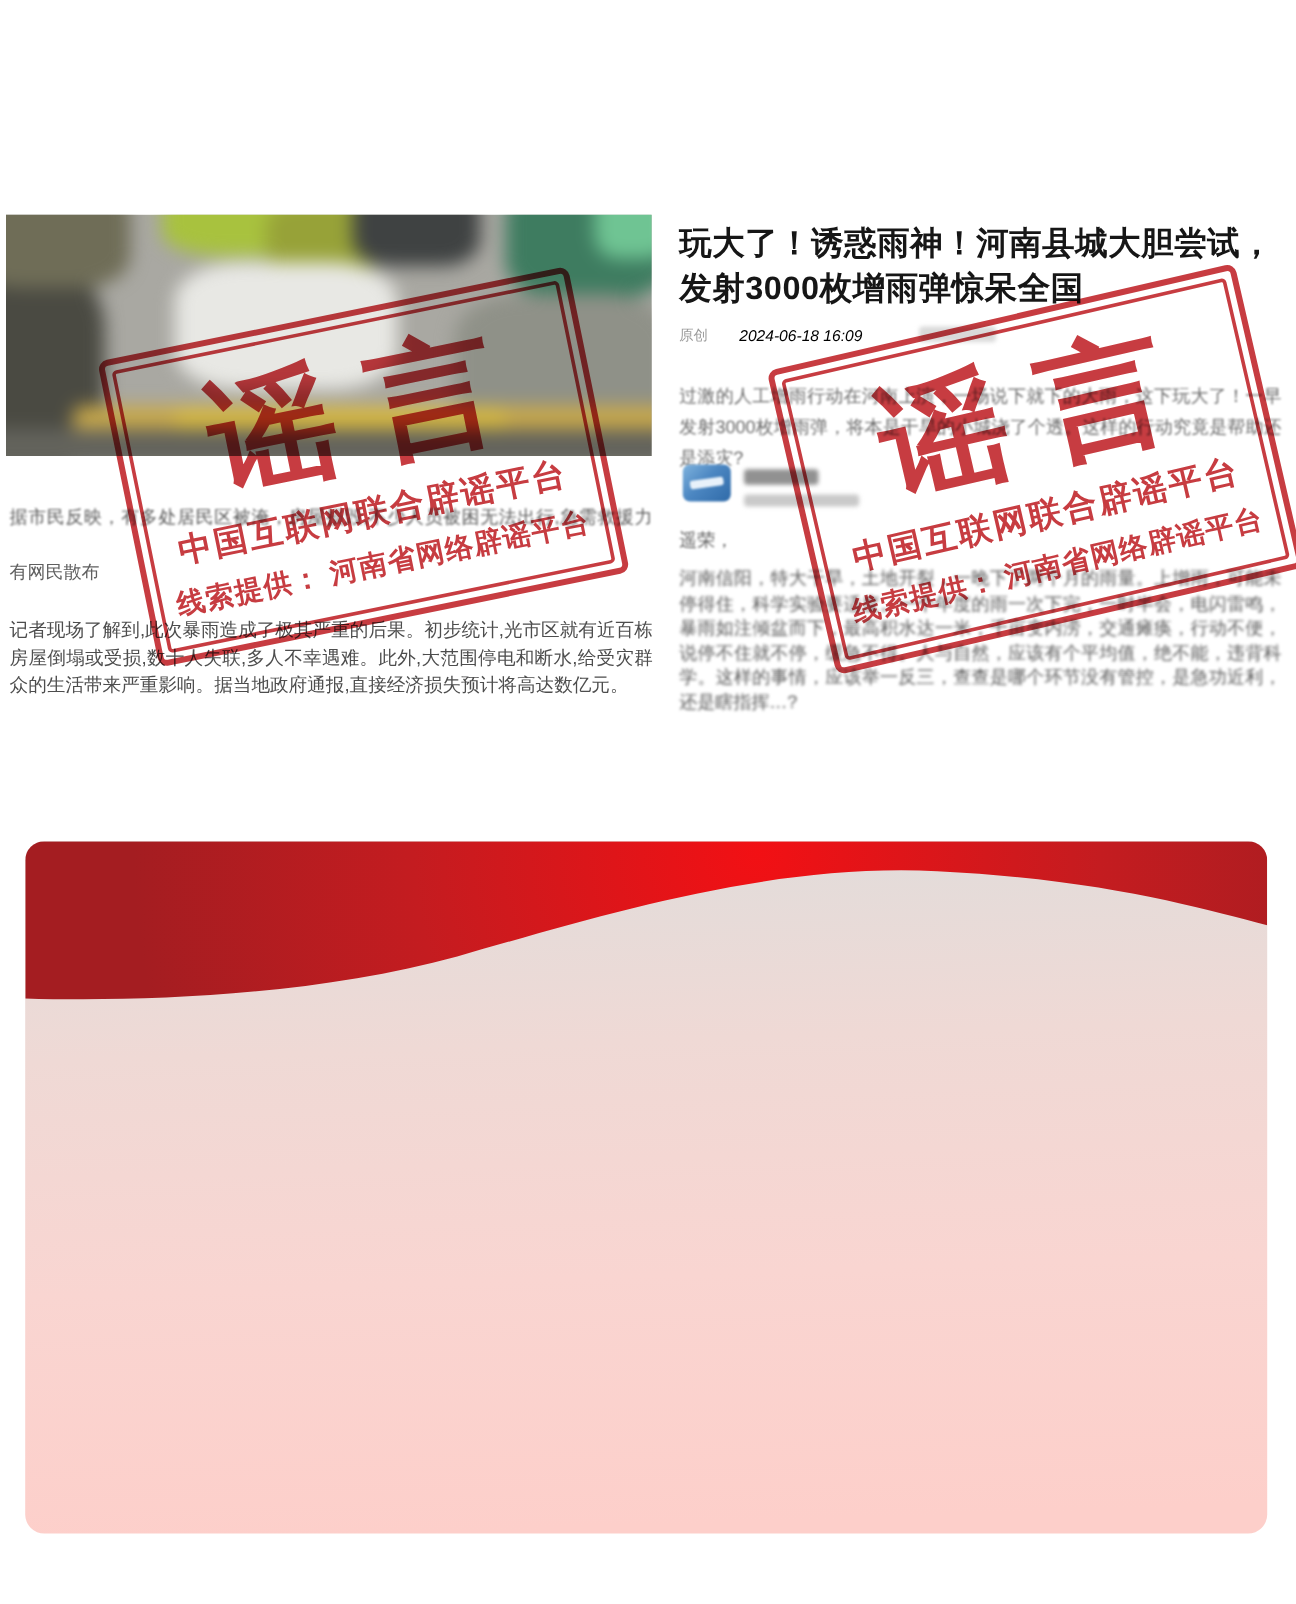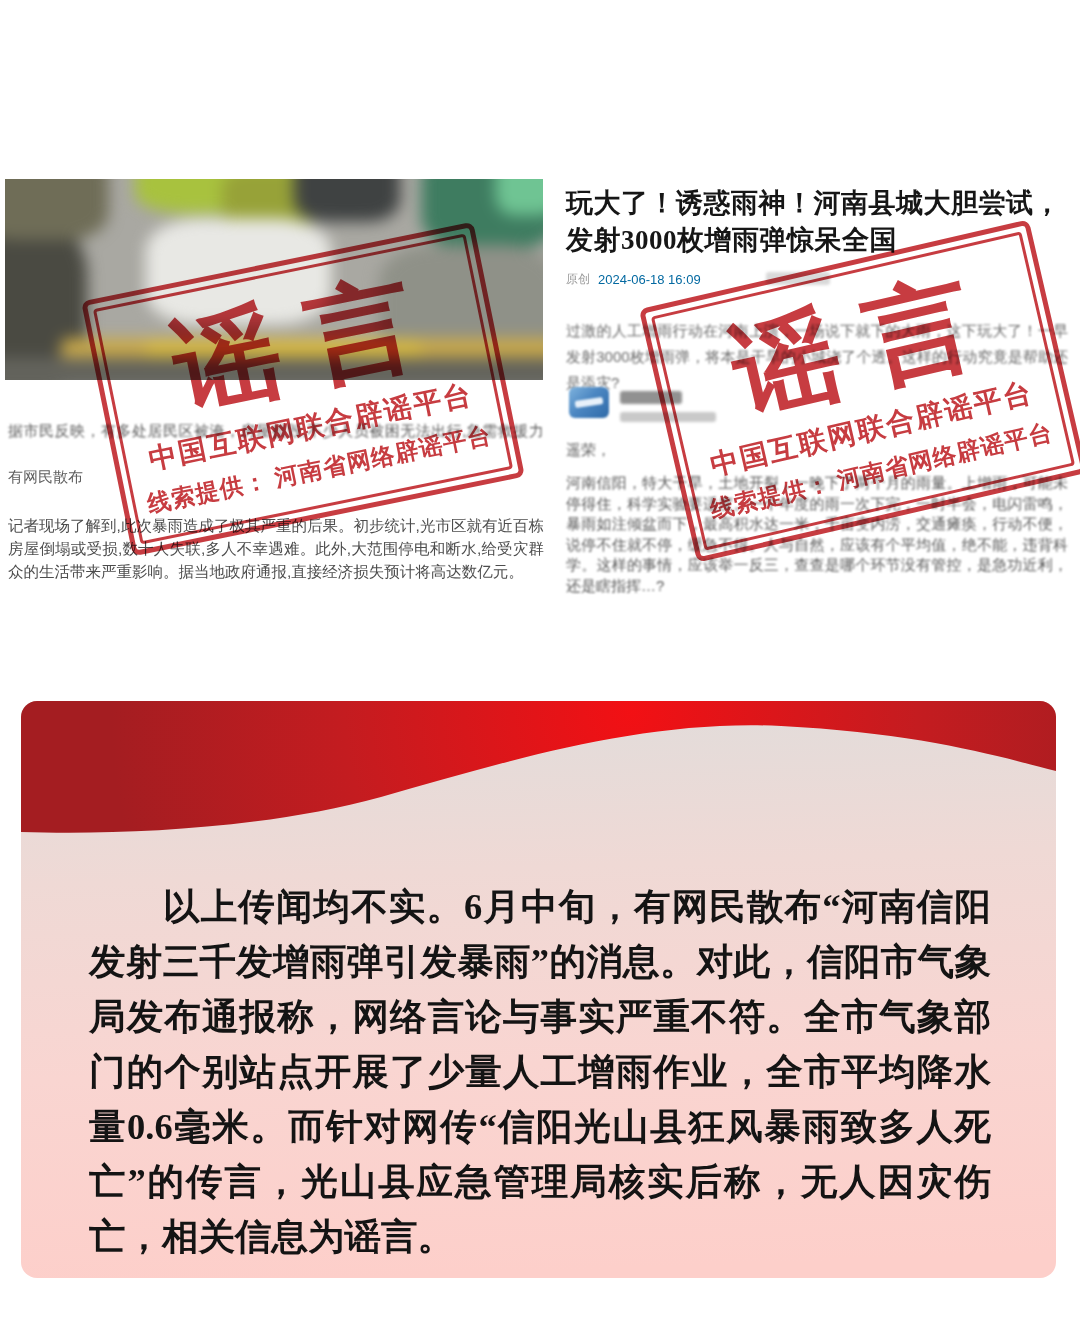--- a/index.html
+++ b/index.html
@@ -13,24 +13,24 @@
   .blob{position:absolute;border-radius:30%;}
   .caption-line{position:absolute;left:8px;top:407px;width:534px;font-size:15px;color:#5a5a5a;
         letter-spacing:.5px;white-space:nowrap;overflow:hidden;filter:blur(.8px);}
   .section-label{position:absolute;left:8px;top:453px;font-size:15px;color:#5f5f5f;filter:blur(.6px);}
   .left-para{position:absolute;left:8px;top:498px;width:536px;font-size:15.5px;line-height:23px;
         color:#4d4d4d;text-align:justify;filter:blur(.5px);}
 
   
   #right-shot{position:absolute;left:0;top:0;width:1080px;height:640px;}
   .r-title{position:absolute;left:566px;top:185px;width:500px;font-size:27px;line-height:37px;
-        font-weight:700;color:#161616;letter-spacing:.5px;margin:0;font-family:Liberation Serif, serif;}
-  .r-meta{position:absolute;left:566px;top:271px;display:flex;align-items:center;gap:8px;}
+        font-weight:700;color:#161616;letter-spacing:.5px;margin:0;}
+  .r-meta{position:absolute;left:566px;top:271px;display:flex;align-items:center;gap:26px;}
   .r-meta .tag{font-size:12px;color:#9a9a9a;filter:blur(.5px);}
-  .r-meta .time{font-size:13px;color:#0369a1;filter:blur(.4px);}
+  .r-meta .time{font-size:13px;color:#000000;filter:blur(.4px);font-style:italic;}
   .pill{border-radius:3px;filter:blur(1.8px);}
   .r-intro{position:absolute;left:566px;top:303px;width:502px;font-size:15px;line-height:26px;
         color:#6a6a6a;text-align:justify;filter:blur(1.1px);}
   .avatar{position:absolute;left:569px;top:387px;width:40px;height:31px;border-radius:6px;
         background:linear-gradient(135deg,#7fb3de 0%,#4c87c2 45%,#2f6aa8 100%);filter:blur(.8px);}
   .avatar::after{content:"";position:absolute;left:6px;top:12px;width:28px;height:7px;background:#e8f1fa;
         border-radius:2px;transform:rotate(-8deg);}
   .uname{position:absolute;left:620px;top:391px;width:62px;height:13px;background:#6d6d6d;opacity:.75;}
   .usub{position:absolute;left:620px;top:412px;width:96px;height:10px;background:#c9c9c9;}
   .metablob{position:absolute;left:766px;top:272px;width:64px;height:13px;background:#d9d9d9;}
@@ -124,16 +124,15 @@
     <svg id="truth-wave" viewBox="0 0 1035 140" preserveAspectRatio="none">
       <defs>
         <radialGradient id="rg" gradientUnits="userSpaceOnUse" cx="610" cy="10" r="520">
           <stop offset="0%" stop-color="#f21014"></stop>
           <stop offset="55%" stop-color="#c41c20"></stop>
           <stop offset="100%" stop-color="#a41d21"></stop>
         </radialGradient>
       </defs>
       <path d="M0,0 H1035 V70 C980,56 900,32 760,25 C620,18 480,62 360,96 C240,129 95,134 0,131 Z" fill="url(#rg)"></path>
     </svg>
-    <p class="truth-body">以上传闻均不实。6月中旬，有网民散布“河南信阳发射三千发增雨弹引发暴雨”的消息。对此，信阳市气象局发布通报称，网络言论与事实严重不符。全市气象部门的个别站点开展了少量人工增雨作业，全市平均降水量0.6毫米。而针对网传“信阳光山县狂风暴雨致多人死亡”的传言，光山县应急管理局核实后称，无人因灾伤亡，相关信息为谣言。</p>
   </div>
 
 </div>
 
 </body></html>

